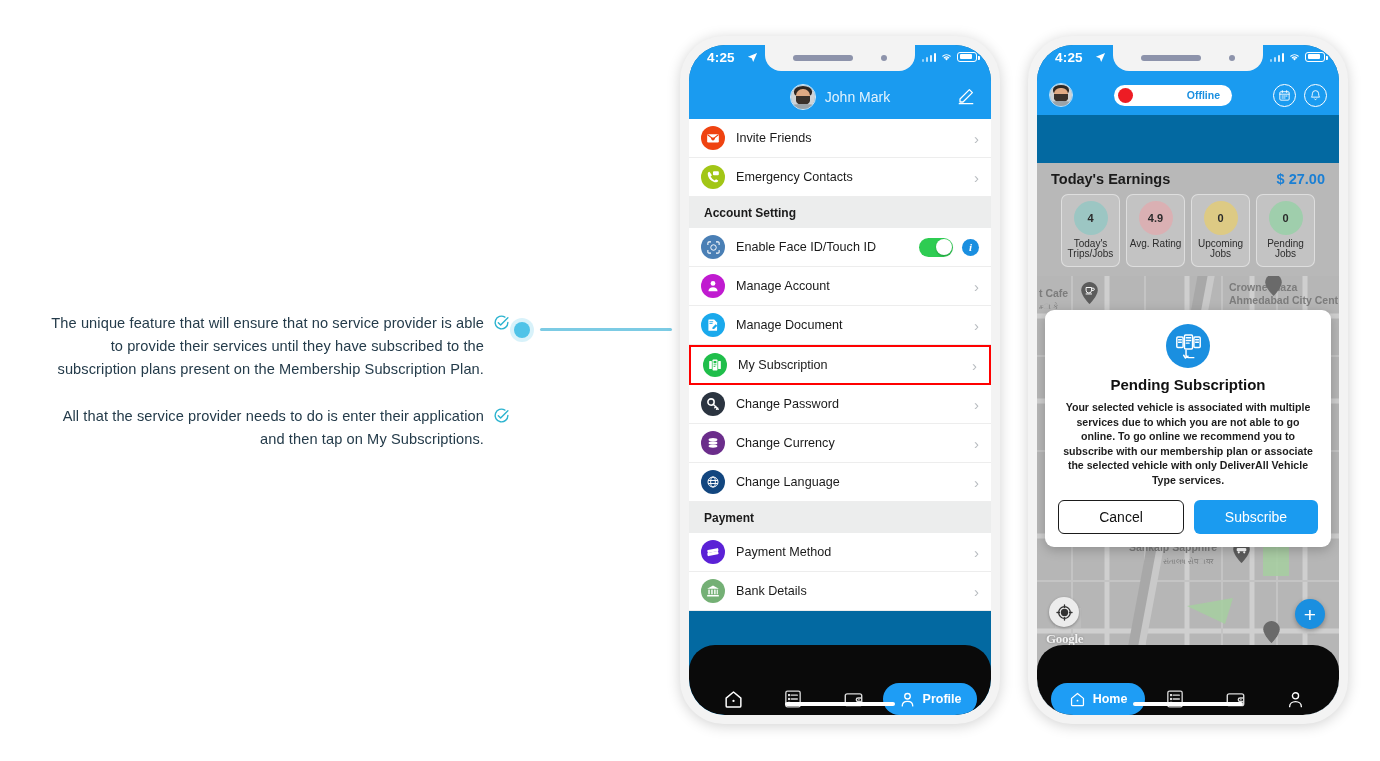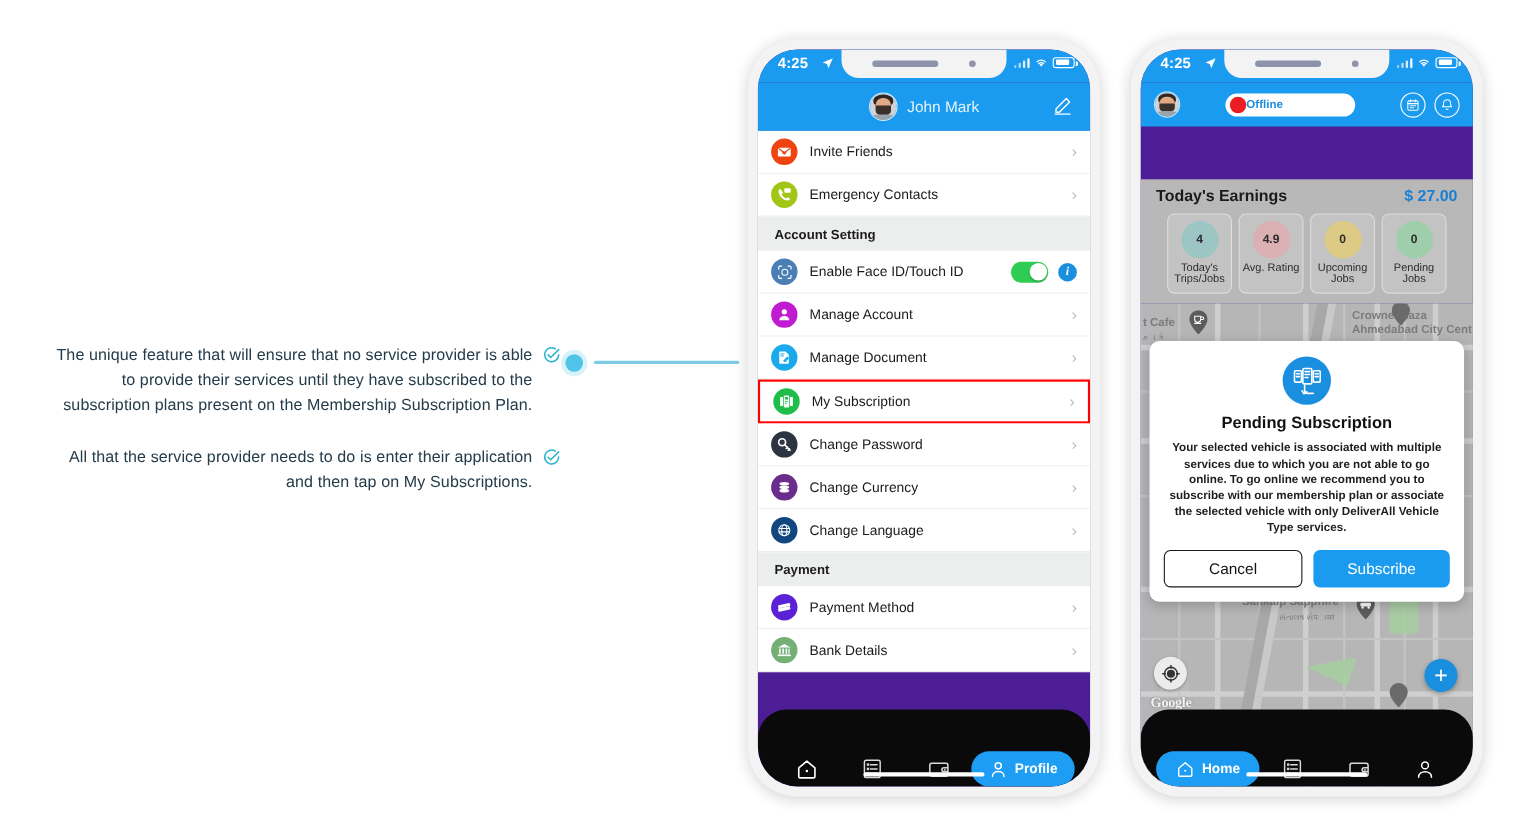--- a/index.html
+++ b/index.html
@@ -13,21 +13,21 @@
   .anno-text { display:block; padding-right:26px; }
   .check-icon { position:absolute; right:0; top:2px; width:17px; height:17px; }
 
   .node-dot { position:absolute; left:514px; top:322px; width:16px; height:16px; border-radius:50%;
               background:#4fc3e8; box-shadow:0 0 0 4px rgba(79,195,232,.22); }
   .connector { position:absolute; left:540px; top:328px; width:132px; height:3px; background:#7ccbe4; border-radius:2px; }
 
   
   .phone { position:absolute; top:36px; width:320px; height:688px; background:#f3f3f3;
            border-radius:44px; box-shadow:0 2px 14px rgba(0,0,0,.18); padding:9px; }
-  .phone-screen { position:relative; width:302px; height:670px; border-radius:36px; overflow:hidden; background:#4c1d95; }
+  .phone-screen { position:relative; width:302px; height:670px; border-radius:36px; overflow:hidden; background:#0369a1; }
   #phone-left  { left:680px; }
   #phone-right { left:1028px; }
 
   
   .statusbar { position:relative; height:30px; background:#1a9bf0; color:#fff; z-index:3; }
   .sb-time { position:absolute; left:18px; top:5px; font-size:13.5px; font-weight:bold; letter-spacing:.2px; }
   .sb-loc { position:absolute; left:58px; top:7px; }
   .notch { position:absolute; left:50%; transform:translateX(-50%); top:0; width:150px; height:26px;
            background:#f3f3f3; border-radius:0 0 16px 16px; }
   .notch .speaker { position:absolute; left:28px; top:10px; width:60px; height:6px; background:#8d93ab; border-radius:3px; }
@@ -74,21 +74,21 @@
   .tab-label { color:#fff; font-size:12.5px; font-weight:bold; }
   .home-indicator { position:absolute; left:50%; transform:translateX(-50%); bottom:9px; width:110px; height:4px;
                     background:#fff; border-radius:2px; }
 
   
   .drv-header { background:#1a9bf0; height:40px; display:flex; align-items:center; padding:0 12px; gap:8px; }
   .drv-avatar { width:24px; height:24px; border-radius:50%; overflow:hidden; border:1.5px solid rgba(255,255,255,.7); }
   .status-pill { flex:1; max-width:118px; margin:0 auto; height:21px; background:#fff; border-radius:11px;
                  display:flex; align-items:center; padding:0 4px; }
   .status-dot { width:15px; height:15px; border-radius:50%; background:#ed1c24; }
-  .status-text { flex:1; text-align:left; color:#1a8fe0; font-size:10.5px; font-weight:bold; padding-right:8px; }
+  .status-text { flex:1; text-align:right; color:#1a8fe0; font-size:10.5px; font-weight:bold; padding-right:8px; }
   .hdr-circle { width:23px; height:23px; border-radius:50%; border:1.5px solid #fff; display:flex;
                 align-items:center; justify-content:center; flex:0 0 23px; }
 
   .earn-bar { background:#b8b8b8; padding:8px 14px 0;margin-top:48px; }
   .earn-row { display:flex; align-items:baseline; justify-content:space-between; }
   .earn-title { font-size:14.5px; font-weight:bold; color:#1b1b1b; }
   .earn-amt { font-size:14.5px; font-weight:bold; color:#1a7fd4; }
   .stats { display:flex; gap:6px; padding:7px 10px 9px; }
   .stat { flex:1; background:rgba(255,255,255,.16); border:1px solid rgba(255,255,255,.45); border-radius:7px;
           padding:6px 2px 7px; text-align:center; }

